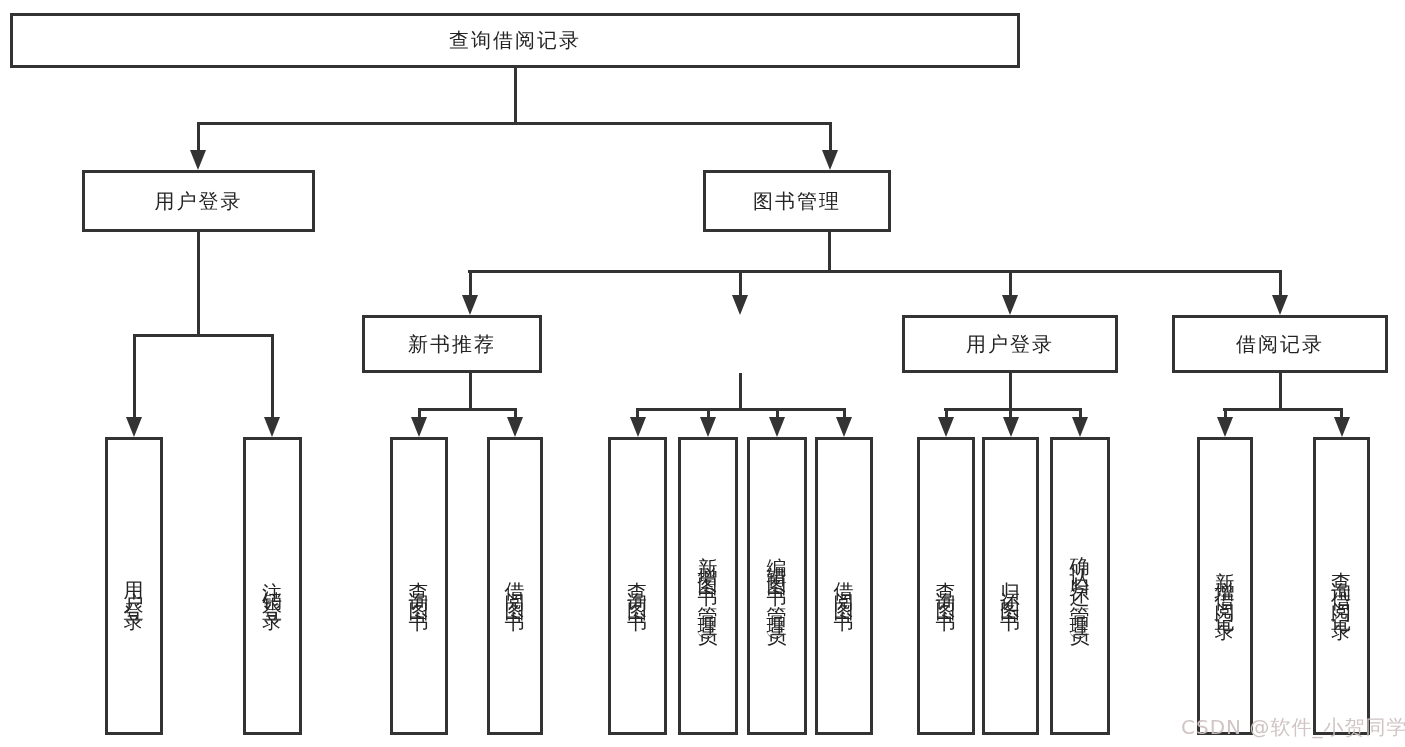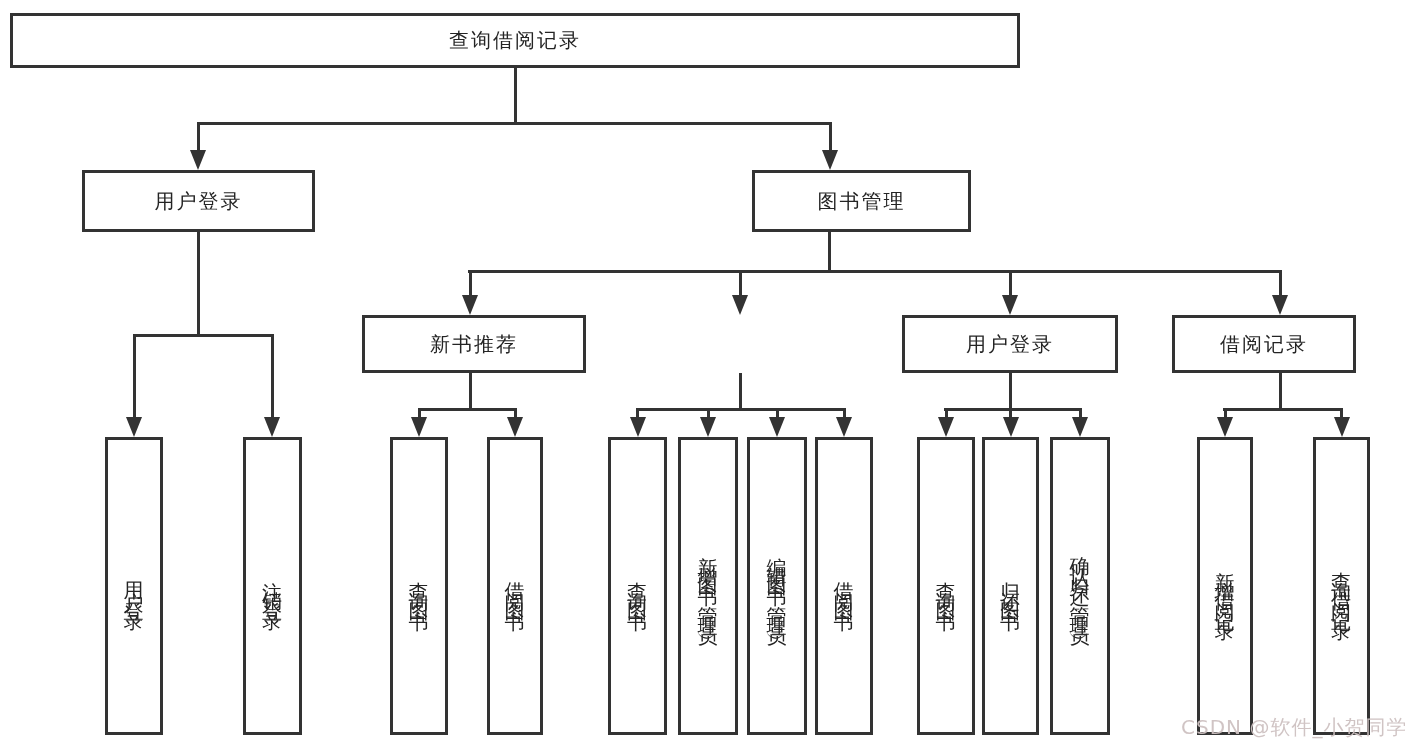--- a/index.html
+++ b/index.html
@@ -35,34 +35,34 @@
 <div class="canvas">
 
   <div class="box" style="left:10px;top:13px;width:1010px;height:55px">
     <span class="lbl">查询借阅记录</span>
   </div>
 
   <div class="box" style="left:82px;top:170px;width:233px;height:62px">
     <span class="lbl">用户登录</span>
   </div>
 
-  <div class="box" style="left:752px;top:170px;width:219px;height:62px">
+  <div class="box" style="left:703px;top:170px;width:188px;height:62px">
     <span class="lbl">图书管理</span>
   </div>
 
-  <div class="box" style="left:362px;top:315px;width:224px;height:58px">
+  <div class="box" style="left:362px;top:315px;width:180px;height:58px">
     <span class="lbl">新书推荐</span>
   </div>
 
 
   <div class="box" style="left:902px;top:315px;width:216px;height:58px">
     <span class="lbl">用户登录</span>
   </div>
 
-  <div class="box" style="left:1172px;top:315px;width:184px;height:58px">
+  <div class="box" style="left:1172px;top:315px;width:216px;height:58px">
     <span class="lbl">借阅记录</span>
   </div>
 
   <div class="box" style="left:105px;top:437px;width:58px;height:298px">
     <span class="vlbl">用户登录</span>
   </div>
   <div class="box" style="left:243px;top:437px;width:59px;height:298px">
     <span class="vlbl">注销登录</span>
   </div>
 

